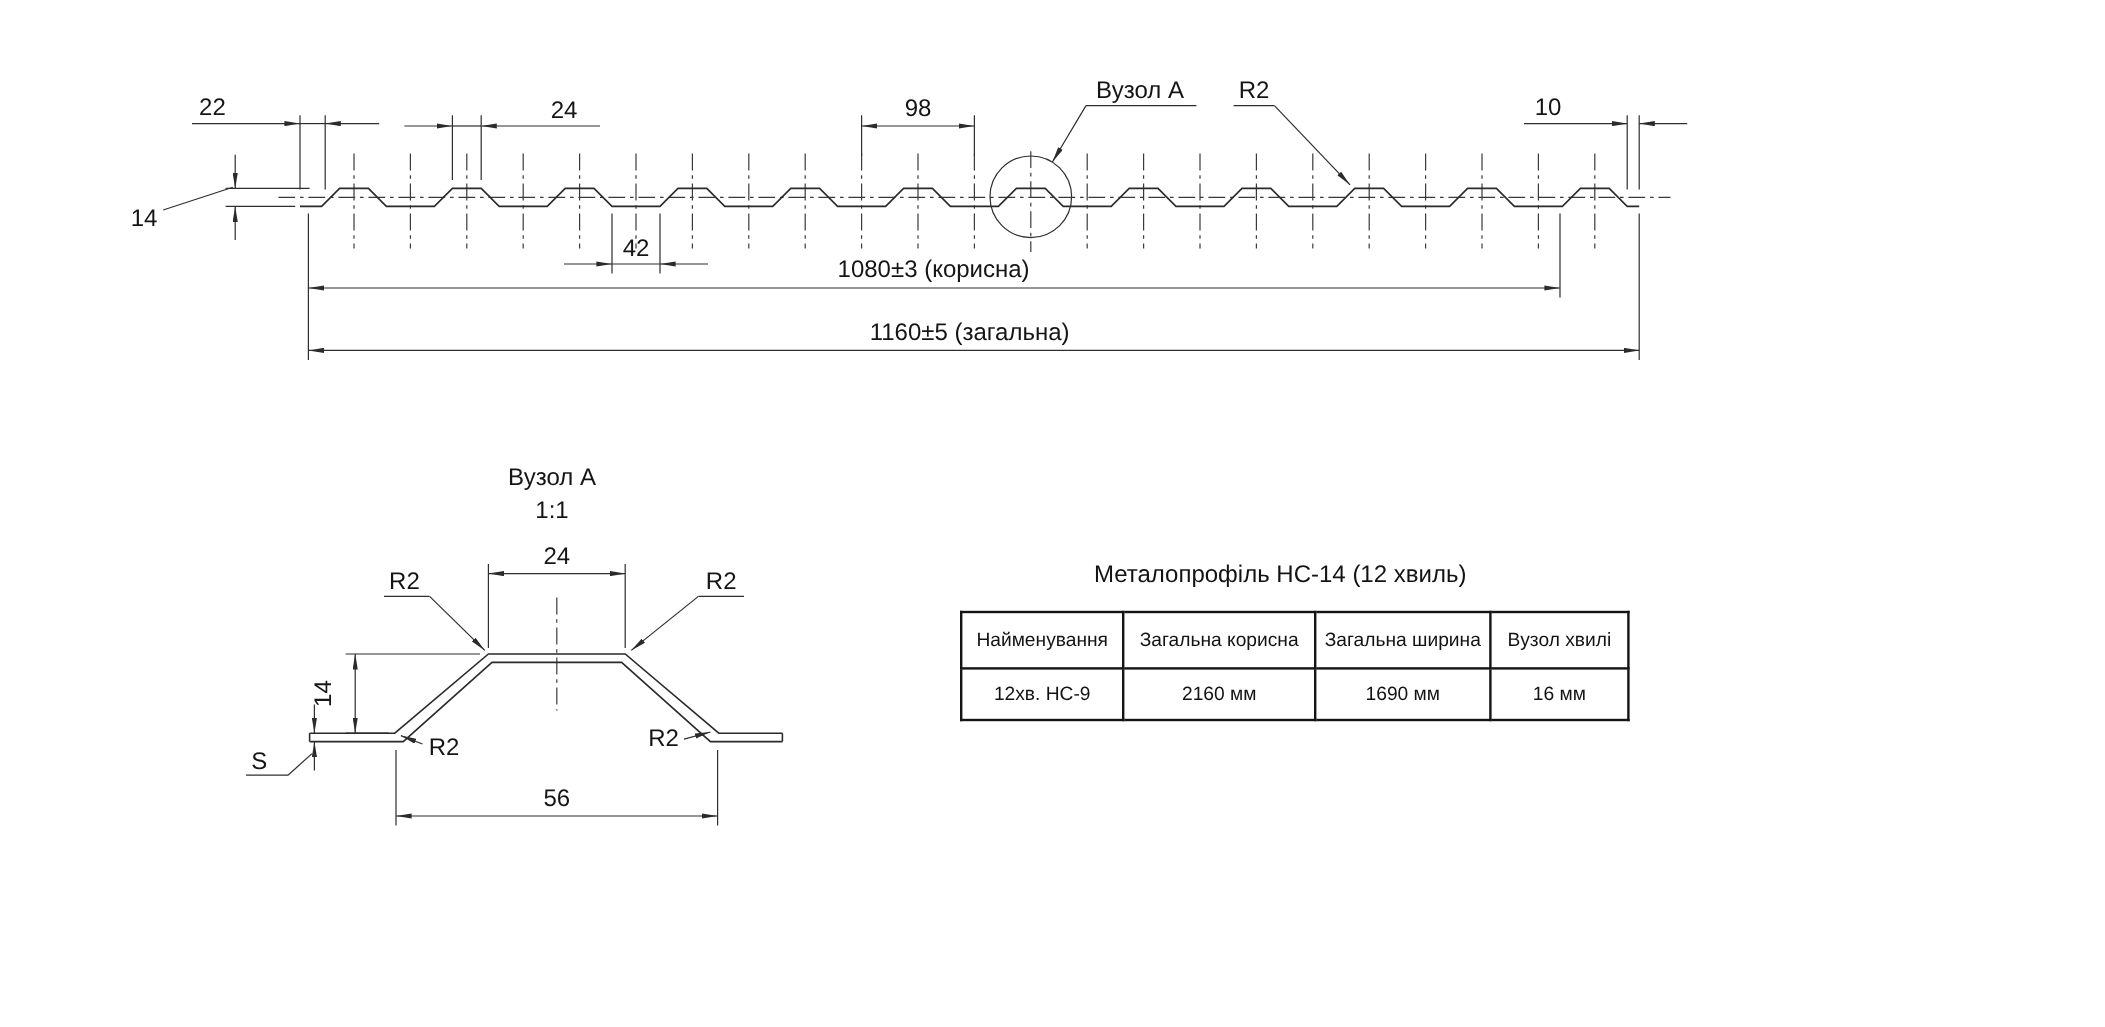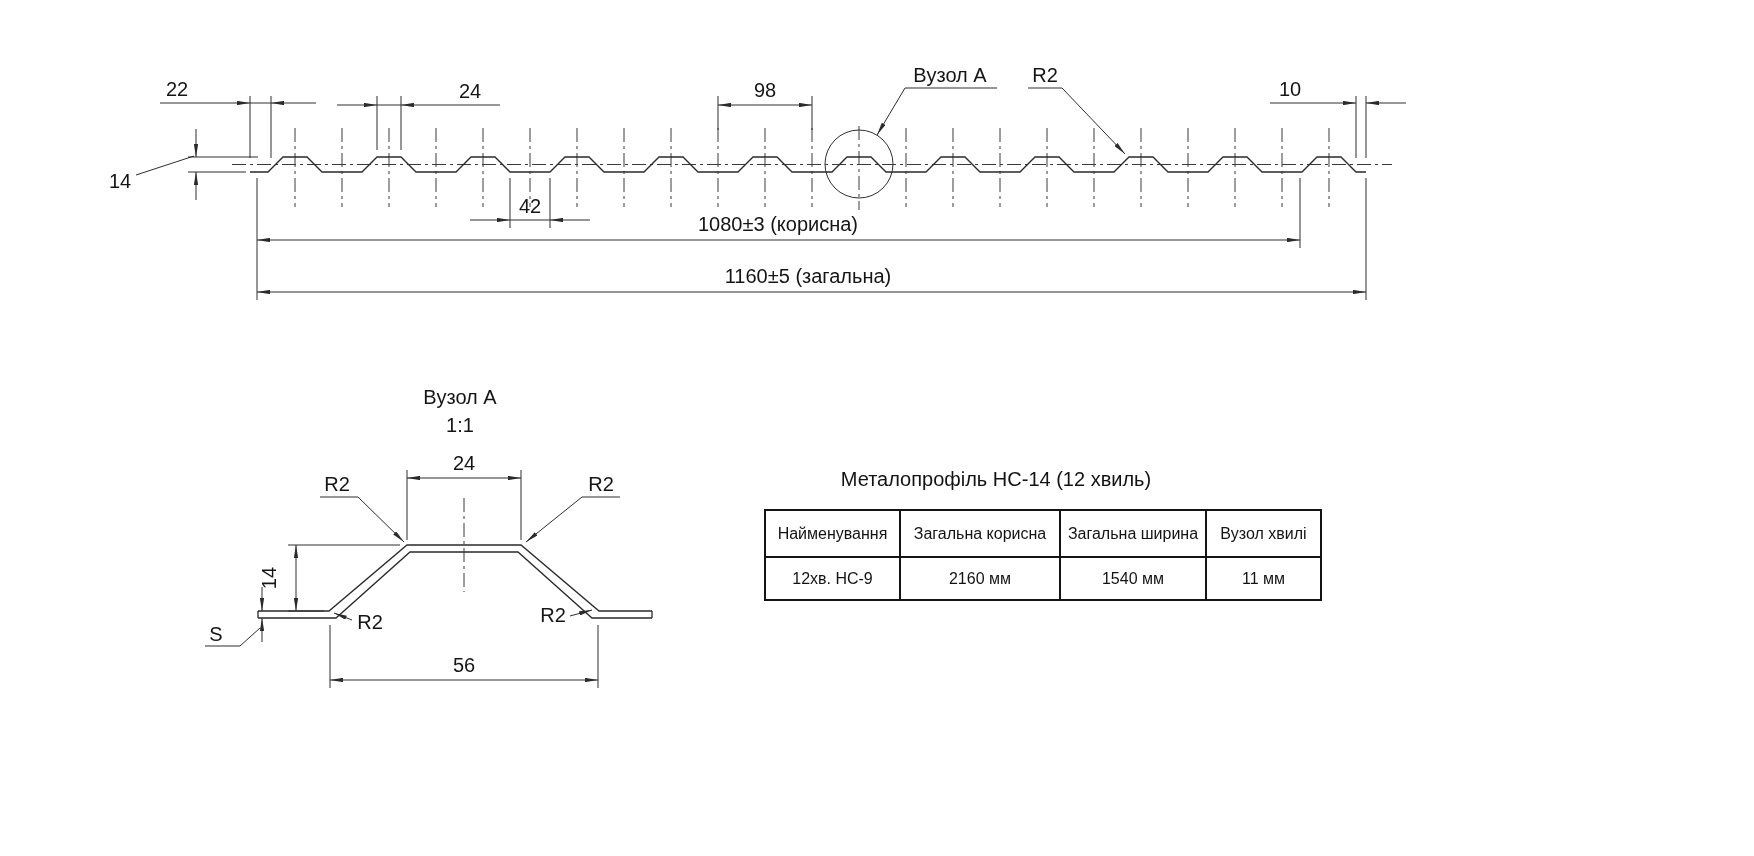--- a/index.html
+++ b/index.html
@@ -5,22 +5,22 @@
   html,body{margin:0;padding:0}
   body{
     width:1754px;height:856px;background:#ffffff;position:relative;
     font-family:"Liberation Sans",sans-serif;overflow:hidden;
   }
   svg{position:absolute;left:0;top:0}
   svg text{font-family:"Liberation Sans",sans-serif;font-size:20px;fill:#151515;stroke:none}
   .ln{stroke:#2e2e2e;fill:none;stroke-width:1}
   .pf{stroke:#2a2a2a;fill:none;stroke-width:1.3}
   .cl{stroke:#3a3a3a;fill:none;stroke-width:1;stroke-dasharray:14 4 3 4}
-  .spec-title{position:absolute;left:770px;top:468px;width:452px;text-align:center;font-size:20px;color:#131313}
-  table.spec{position:absolute;left:764px;top:509px;border-collapse:collapse;table-layout:fixed;background:#fff}
+  .spec-title{position:absolute;left:770px;top:468px;width:452px;text-align:right;font-size:20px;color:#131313}
+  table.spec{position:absolute;left:800px;top:509px;border-collapse:collapse;table-layout:fixed;background:#fff}
   table.spec th,table.spec td{border:2px solid #141414;text-align:center;font-weight:400;font-size:16px;color:#131313;padding:0 3px;white-space:nowrap}
   table.spec th{height:45px}
   table.spec td{height:41px}
 </style>
 </head>
 <body>
 
 <svg width="1754" height="856" viewBox="0 0 1754 856">
   <defs>
     <marker id="arr" viewBox="0 0 12 4" refX="12" refY="2" markerWidth="13" markerHeight="4.5" markerUnits="userSpaceOnUse" orient="auto-start-reverse">
@@ -180,17 +180,17 @@
       <th>Найменування</th>
       <th>Загальна корисна</th>
       <th>Загальна ширина</th>
       <th>Вузол хвилі</th>
     </tr>
   </thead>
   <tbody>
     <tr>
       <td>12хв. НС-9</td>
       <td>2160 мм</td>
-      <td>1540 мм</td>
-      <td>11 мм</td>
+      <td>1690 мм</td>
+      <td>16 мм</td>
     </tr>
   </tbody>
 </table>
 
 </body></html>

